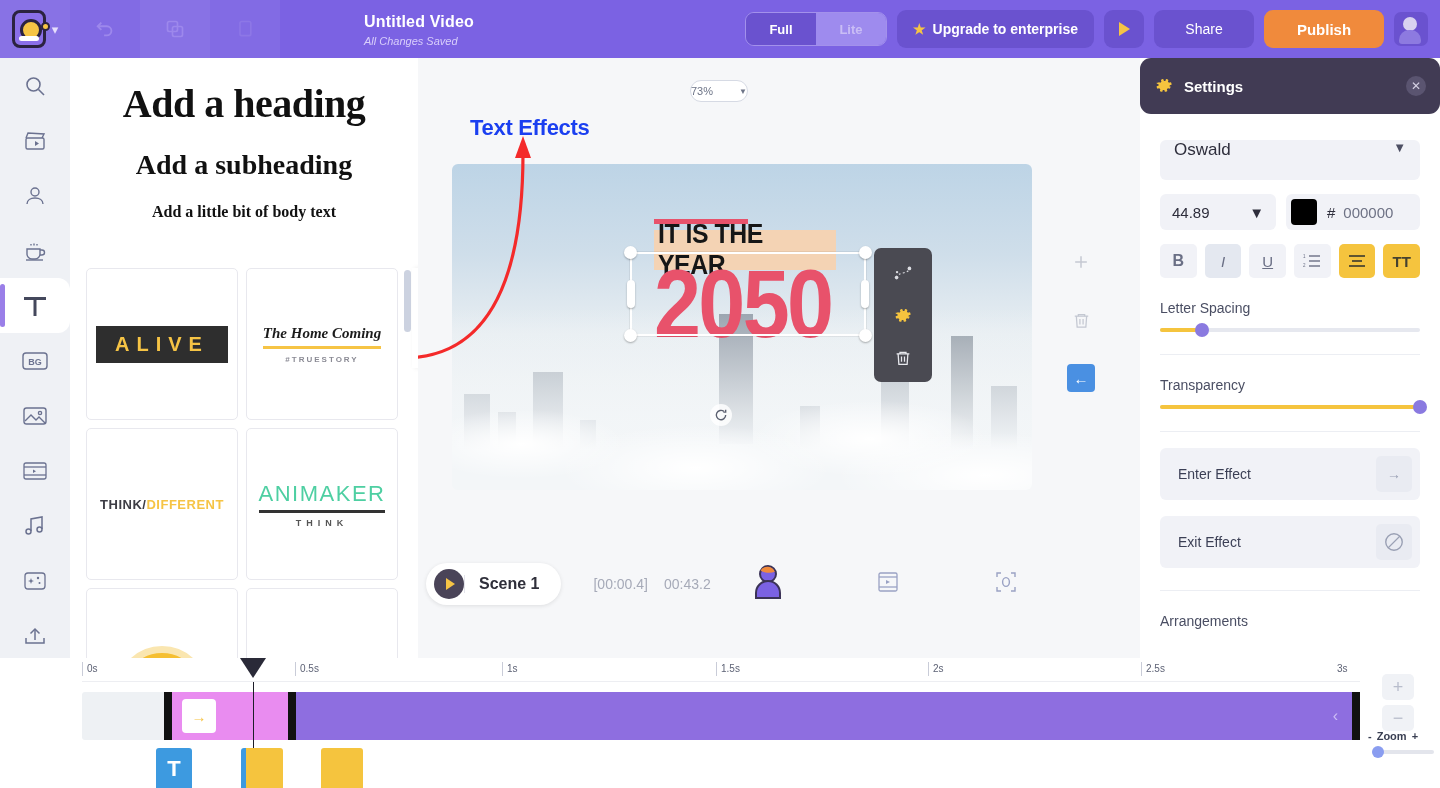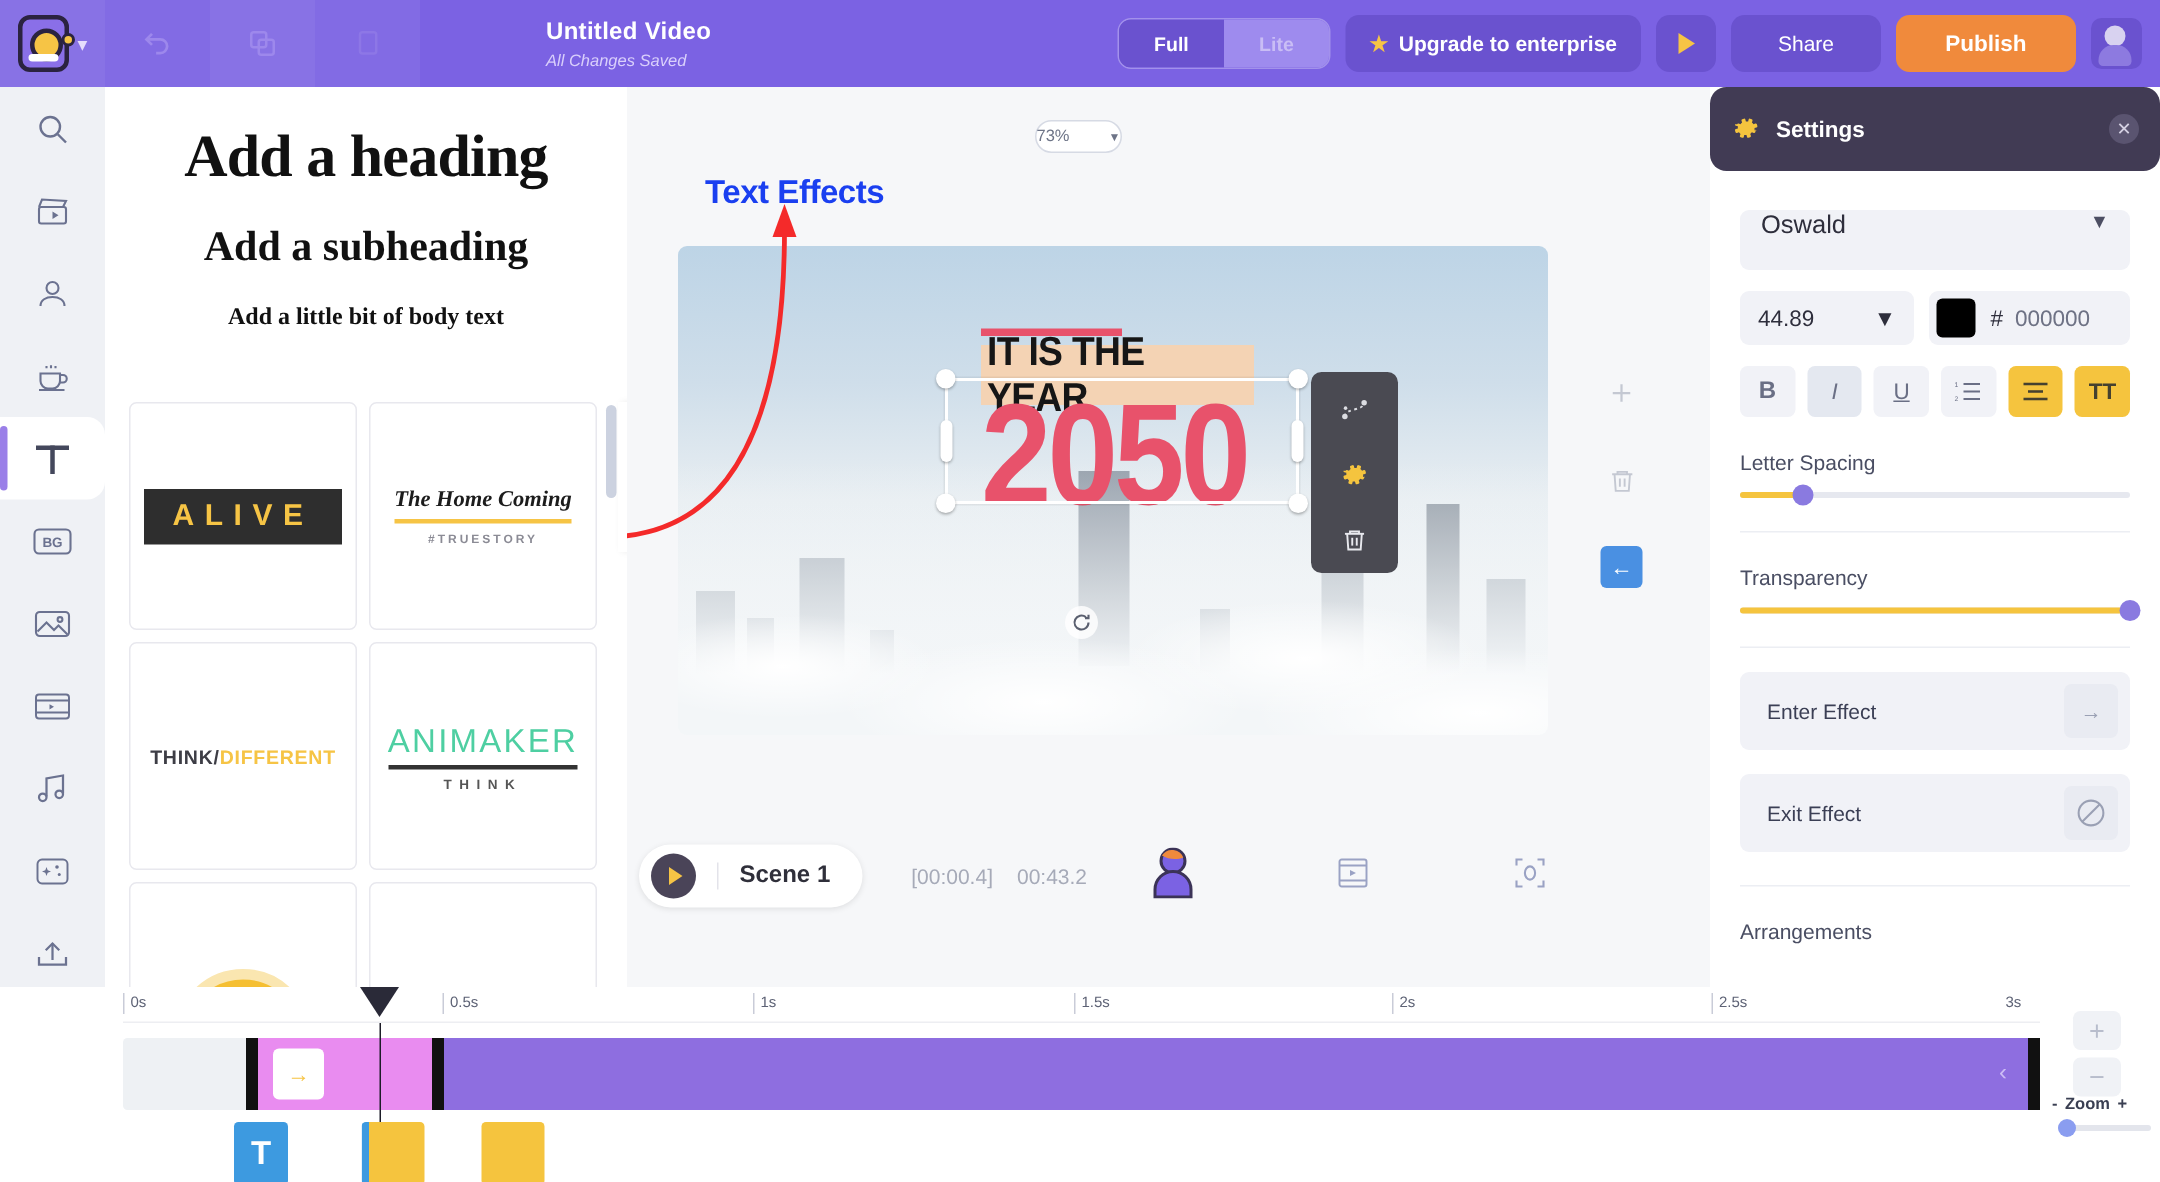--- a/index.html
+++ b/index.html
@@ -322,21 +322,21 @@
   .scene-play {
     width: 30px; height: 30px; border-radius: 50%; background: #4a4458;
     display: flex; align-items: center; justify-content: center;
   }
   .scene-play i {
     width: 0; height: 0; border-left: 9px solid #f6c445;
     border-top: 6px solid transparent; border-bottom: 6px solid transparent;
     margin-left: 3px;
   }
   .scene-name {
-    margin-left: 14px; padding-left: 14px; border-left: 1px solid #e3e3ea;
+    padding-left: 14px; border-left: 1px solid #e3e3ea;
     font-size: 16px; font-weight: bold; color: #2f2f3a;
   }
   .scene-times {
     margin-left: 32px; display: flex; gap: 16px; color: #a6aab8; font-size: 14px;
   }
   .scene-icons {
     margin-left: 42px; display: flex; align-items: center; gap: 92px;
   }
   .sc-ic { cursor: pointer; }
 

